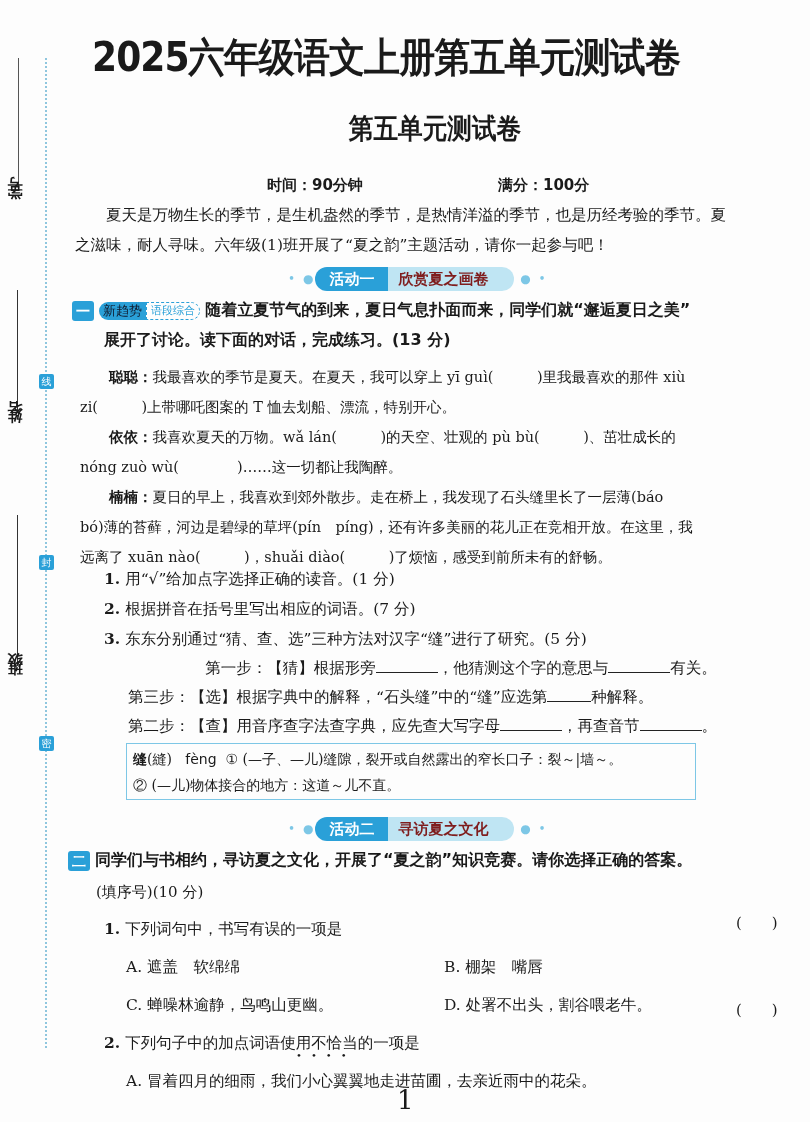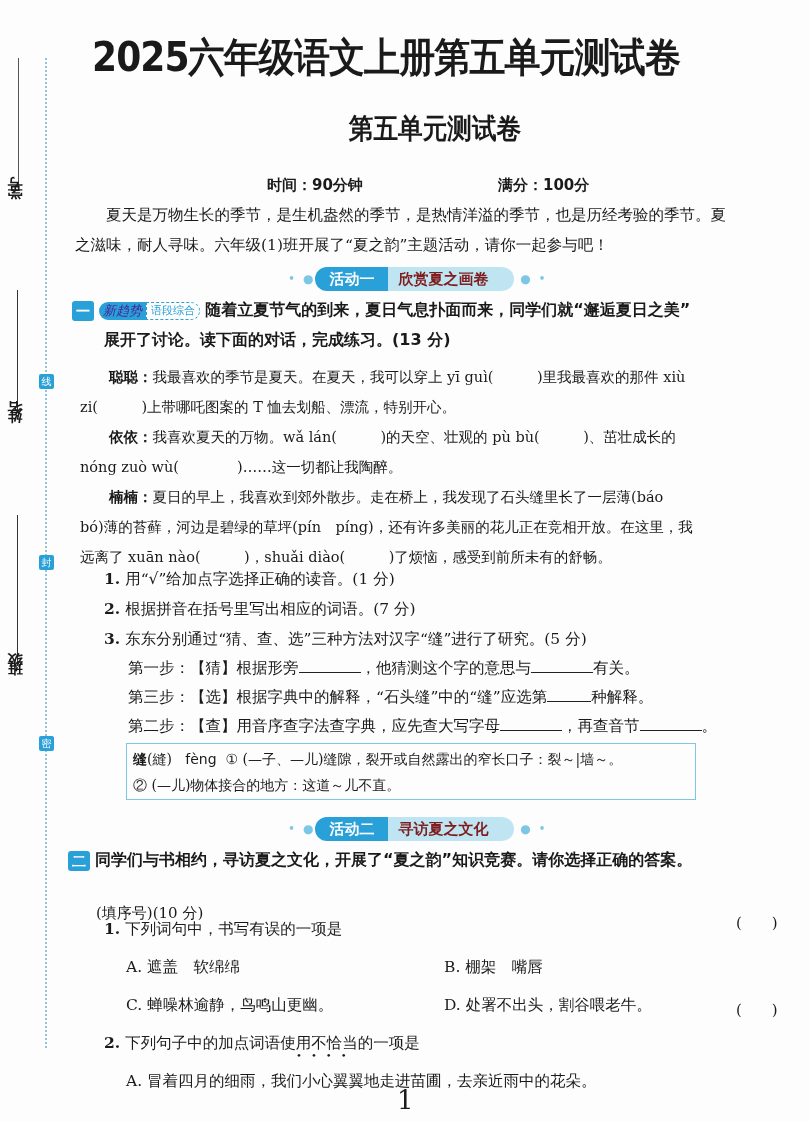--- a/index.html
+++ b/index.html
@@ -23,21 +23,21 @@
 
   .para { position: absolute; font-size: 15.5px; line-height: 30px; }
   .indent { text-indent: 2em; }
 
   .activity { position: absolute; height: 26px; display: flex; align-items: center; }
   .act-dots { color: #7dc7e6; font-size: 12px; letter-spacing: 2px; }
   .act-a { background: #2aa0d8; color: #fff; font-weight: bold; padding: 0 14px; height: 24px; line-height: 24px; border-radius: 12px 0 0 12px; font-size: 15px; font-family: "DejaVu Sans", sans-serif; }
   .act-b { background: #bfe5f3; color: #7f1d1d; font-weight: bold; padding: 0 26px 0 10px; height: 24px; line-height: 24px; border-radius: 0 12px 12px 0; font-size: 15px; font-family: "DejaVu Sans", sans-serif; }
 
   .qnum { display: inline-block; width: 22px; height: 20px; background: #2aa0d8; color: #fff; border-radius: 3px; text-align: center; font-size: 14px; line-height: 20px; font-weight: bold; vertical-align: middle; }
-  .tag-a { display: inline-block; background: #2aa0d8; color: #4c1d95; font-size: 13px; padding: 0 4px; border-radius: 9px 0 0 9px; line-height: 18px; vertical-align: middle; font-family: "DejaVu Sans", sans-serif; font-style: italic; }
+  .tag-a { display: inline-block; background: #2aa0d8; color: #0f172a; font-size: 13px; padding: 0 4px; border-radius: 9px 0 0 9px; line-height: 18px; vertical-align: middle; font-family: "DejaVu Sans", sans-serif; }
   .tag-b { display: inline-block; border: 1px dashed #2aa0d8; color: #2aa0d8; font-size: 11px; padding: 0 4px; border-radius: 0 9px 9px 0; line-height: 16px; vertical-align: middle; }
   .qtext { font-weight: bold; font-size: 16px; font-family: "DejaVu Sans", sans-serif; }
 
   .speaker { font-weight: bold; }
   .blank { display: inline-block; width: 62px; border-bottom: 1px solid #222; }
   .blank-s { display: inline-block; width: 44px; border-bottom: 1px solid #222; }
 
   .dict-box { position: absolute; left: 126px; top: 743px; width: 570px; height: 57px; border: 1px solid #7dc7e6; padding: 2px 6px; font-size: 14px; line-height: 26px; box-sizing: border-box; }
   .answer-paren { position: absolute; left: 736px; font-size: 15px; }
   .page-num { position: absolute; left: 397px; top: 1085px; font-size: 26px; }
@@ -89,42 +89,42 @@
   <div>nóng zuò wù(　　　　)……这一切都让我陶醉。</div>
   <div class="indent"><span class="speaker">楠楠：</span><span>夏日的早上，我喜欢到郊外散步。走在桥上，我发现了石头缝里长了一层薄(báo</span></div>
   <div>bó)薄的苔藓，河边是碧绿的草坪(pín　píng)，还有许多美丽的花儿正在竞相开放。在这里，我</div>
   <div>远离了 xuān nào(　　　)，shuǎi diào(　　　)了烦恼，感受到前所未有的舒畅。</div>
 </div>
 
 <div class="para" style="left:104px;top:564px;width:690px;line-height:29px;">
   <div><b>1.</b> <span>用“√”给加点字选择正确的读音。(1 分)</span></div>
   <div><b>2.</b> <span>根据拼音在括号里写出相应的词语。(7 分)</span></div>
   <div><b>3.</b> <span>东东分别通过“猜、查、选”三种方法对汉字“缝”进行了研究。(5 分)</span></div>
-  <div style="padding-left:24px;"><span>第一步：【猜】根据形旁</span><span class="blank"></span><span>，他猜测这个字的意思与</span><span class="blank"></span><span>有关。</span></div>
+  <div style="padding-left:24px;text-align:center;"><span>第一步：【猜】根据形旁</span><span class="blank"></span><span>，他猜测这个字的意思与</span><span class="blank"></span><span>有关。</span></div>
   <div style="padding-left:24px;"><span>第三步：【选】根据字典中的解释，“石头缝”中的“缝”应选第</span><span class="blank-s"></span><span>种解释。</span></div>
   <div style="padding-left:24px;"><span>第二步：【查】用音序查字法查字典，应先查大写字母</span><span class="blank"></span><span>，再查音节</span><span class="blank"></span><span>。</span></div>
 </div>
 
 <div class="dict-box">
   <div><b>缝</b><span>(縫)</span>&nbsp;&nbsp;&nbsp;<span class="sans">fèng</span>&nbsp;&nbsp;<span>① (—子、—儿)缝隙，裂开或自然露出的窄长口子：裂～|墙～。</span></div>
   <div>② (—儿)物体接合的地方：这道～儿不直。</div>
 </div>
 
 <div class="activity" style="left:288px;top:816px;">
   <span class="act-dots">• ●</span>
   <span class="act-a">活动二</span>
   <span class="act-b">寻访夏之文化</span>
   <span class="act-dots">&nbsp;● •</span>
 </div>
 
 <div class="abs" style="left:68px;top:850px;width:735px;">
   <span class="qnum">二</span>
   <span class="qtext">同学们与书相约，寻访夏之文化，开展了“夏之韵”知识竞赛。请你选择正确的答案。</span>
 </div>
-<div class="abs" style="left:96px;top:904px;font-size:15px;">(填序号)(10 分)</div>
+<div class="abs" style="left:96px;top:883px;font-size:15px;">(填序号)(10 分)</div>
 
 <div class="para" style="left:104px;top:910px;width:600px;line-height:38px;">
   <div><b>1.</b> <span>下列词句中，书写有误的一项是</span></div>
   <div style="display:flex;padding-left:22px;">
     <span style="width:318px;">A. 遮盖　软绵绵</span>
     <span>B. 棚架　嘴唇</span>
   </div>
   <div style="display:flex;padding-left:22px;">
     <span style="width:318px;">C. 蝉噪林逾静，鸟鸣山更幽。</span>
     <span>D. 处署不出头，割谷喂老牛。</span>

